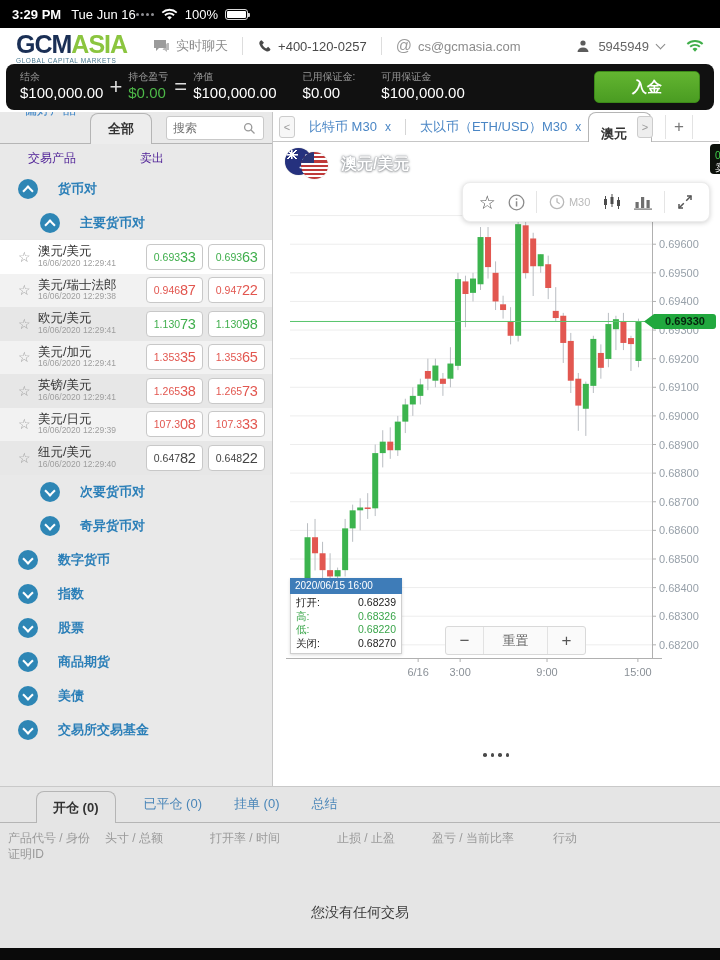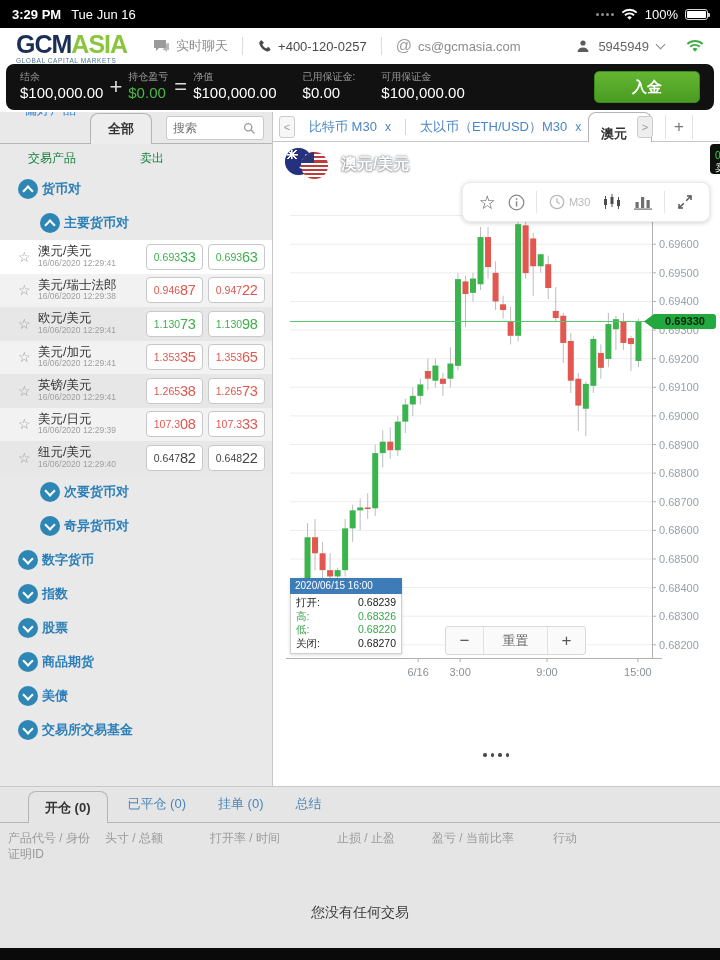--- a/index.html
+++ b/index.html
@@ -1,19 +1,19 @@
 <!DOCTYPE html>
 <html><head>
 <meta charset="utf-8">
 <style>
 *{box-sizing:border-box;margin:0;padding:0}
 html,body{width:720px;height:960px}
 body{position:relative;font-family:"Liberation Sans","DejaVu Sans",sans-serif;background:#fff;overflow:hidden;color:#333}
 
-.statusbar{position:absolute;top:0;left:0;width:720px;height:28px;background:#000;color:#fff;display:flex;align-items:center;justify-content:space-between;padding:0 12px;font-size:13px}
+.statusbar{position:absolute;top:0;left:0;width:720px;height:28px;background:#000;color:#fff;display:flex;align-items:center;padding:0 12px;font-size:13px}
 .sb-left{display:flex;gap:10px;align-items:center}
 .sb-time{font-weight:bold}
 .sb-right{display:flex;gap:7px;align-items:center}
 .cell-dots{display:flex;gap:2px;align-items:center}
 .cell-dots i{width:3px;height:3px;border-radius:50%;background:#8e8e93}
 .battery{position:relative;width:23px;height:11px;border:1px solid rgba(255,255,255,.85);border-radius:3px;padding:1px}
 .battery i{display:block;height:100%;width:100%;background:#fff;border-radius:1px}
 .battery::after{content:"";position:absolute;right:-3px;top:3px;width:2px;height:4px;background:rgba(255,255,255,.85);border-radius:0 1px 1px 0}
 
 .header{position:absolute;top:28px;left:0;width:720px;height:36px;background:#fff;display:flex;align-items:center;padding:0 16px}
@@ -41,24 +41,24 @@
 
 .main{position:absolute;top:112px;left:0;width:720px;height:674px;display:flex}
 .sidebar{width:273px;height:100%;background:#e9e9e9;border-right:1px solid #c6c6c6;position:relative;overflow:hidden}
 .chartarea{position:relative;width:446px;height:100%;background:#fff}
 
 .side-tabs{height:32px;display:flex;align-items:flex-end;border-bottom:1px solid #b5b5b5;position:relative;background:#e9e9e9}
 .fav-tab{font-size:13px;color:#3d85c6;margin:0 14px 24px 24px}
 .all-tab{height:31px;min-width:62px;padding:0 16px;background:#ededed;border:1px solid #b5b5b5;border-bottom:none;border-radius:8px 8px 0 0;display:flex;align-items:center;justify-content:center;font-size:13px;font-weight:bold;color:#333;margin-bottom:-1px}
 .search-box{position:absolute;right:8px;top:4px;width:98px;height:24px;background:#fff;border:1px solid #c9c9c9;border-radius:3px;display:flex;align-items:center;padding:0 6px}
 .search-box input{border:none;outline:none;width:70px;font-size:12px;color:#555;background:transparent}
-.side-cols{height:28px;display:flex;align-items:center;font-size:12px;color:#15803d}
+.side-cols{height:28px;display:flex;align-items:center;font-size:12px;color:#4c1d95}
 .side-cols .c1{margin-left:28px}
 .side-cols .c2{margin-left:64px}
-.catrow{display:flex;align-items:center;height:34px;gap:4px;padding-left:18px}
+.catrow{display:flex;align-items:center;height:34px;gap:20px;padding-left:18px}
 .catrow.indent{padding-left:40px}
 .cat-icon{width:20px;height:20px;border-radius:50%;background:#2e86b5;position:relative;flex:none}
 .cat-icon::after{content:"";position:absolute;left:6px;width:6px;height:6px;border-left:2px solid #fff;border-bottom:2px solid #fff}
 .cat-icon.up::after{top:8px;transform:rotate(135deg)}
 .cat-icon.down::after{top:5px;transform:rotate(-45deg)}
 .cat-label{font-size:13px;font-weight:bold;color:#2b7fb8}
 .pairrow{height:33.5px;display:flex;align-items:center;position:relative}
 .pairrow .star{font-size:14px;color:#999;margin-left:18px;width:16px}
 .pair-names{margin-left:4px;line-height:1.1;width:104px}
 .pair-name{font-size:12.5px;color:#333;white-space:nowrap}
@@ -118,21 +118,21 @@
 .zc.reset{width:65px;font-size:13px;color:#666;border-left:1px solid #e2e2e2;border-right:1px solid #e2e2e2}
 
 .dots{position:absolute;left:50%;top:641px;transform:translateX(-50%);display:flex;gap:4px;z-index:2}
 .dots i{width:3.5px;height:3.5px;border-radius:50%;background:#4a4a4a}
 
 #chartsvg{position:absolute;left:0;top:91px;z-index:1}
 
 .bottompanel{position:absolute;top:786px;left:0;width:720px;height:162px;background:#e5e5e5;border-top:1px solid #c9c9c9}
 .bp-tabs{height:36px;display:flex;align-items:flex-end;border-bottom:1px solid #b5b5b5;padding-left:24px}
 .bp-tab{font-size:13px;color:#4a86b8;margin:0 16px 9px 16px}
-.bp-tab.active{height:32px;margin:4px;padding:0 16px;background:#e5e5e5;border:1px solid #b5b5b5;border-bottom:none;border-radius:8px 8px 0 0;display:flex;align-items:center;color:#333;font-weight:bold;margin-bottom:-1px}
+.bp-tab.active{height:32px;margin:12px;padding:0 16px;background:#e5e5e5;border:1px solid #b5b5b5;border-bottom:none;border-radius:8px 8px 0 0;display:flex;align-items:center;color:#333;font-weight:bold;margin-bottom:-1px}
 .bp-cols{display:flex;padding:8px 16px 0 8px;font-size:12px;color:#9a9a9a;line-height:1.3}
 .bp-col{padding-right:8px}
 .bp-empty{text-align:center;font-size:14px;color:#3c3c3c;margin-top:42px}
 .homebar{position:absolute;bottom:0;left:0;width:720px;height:12px;background:#0a0a0a}
 .iconfill{fill:#9b9b9b}
 </style>
 </head>
 <body>
 
 <div class="statusbar">

